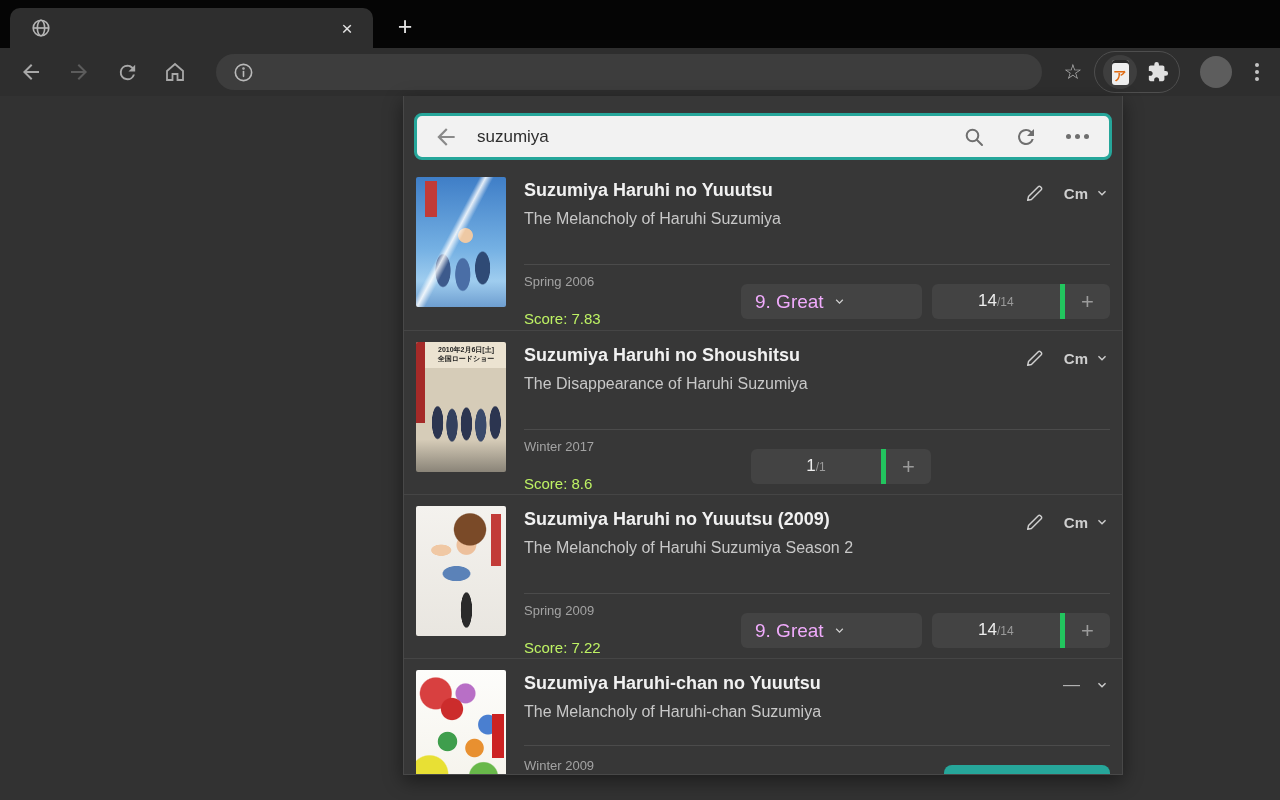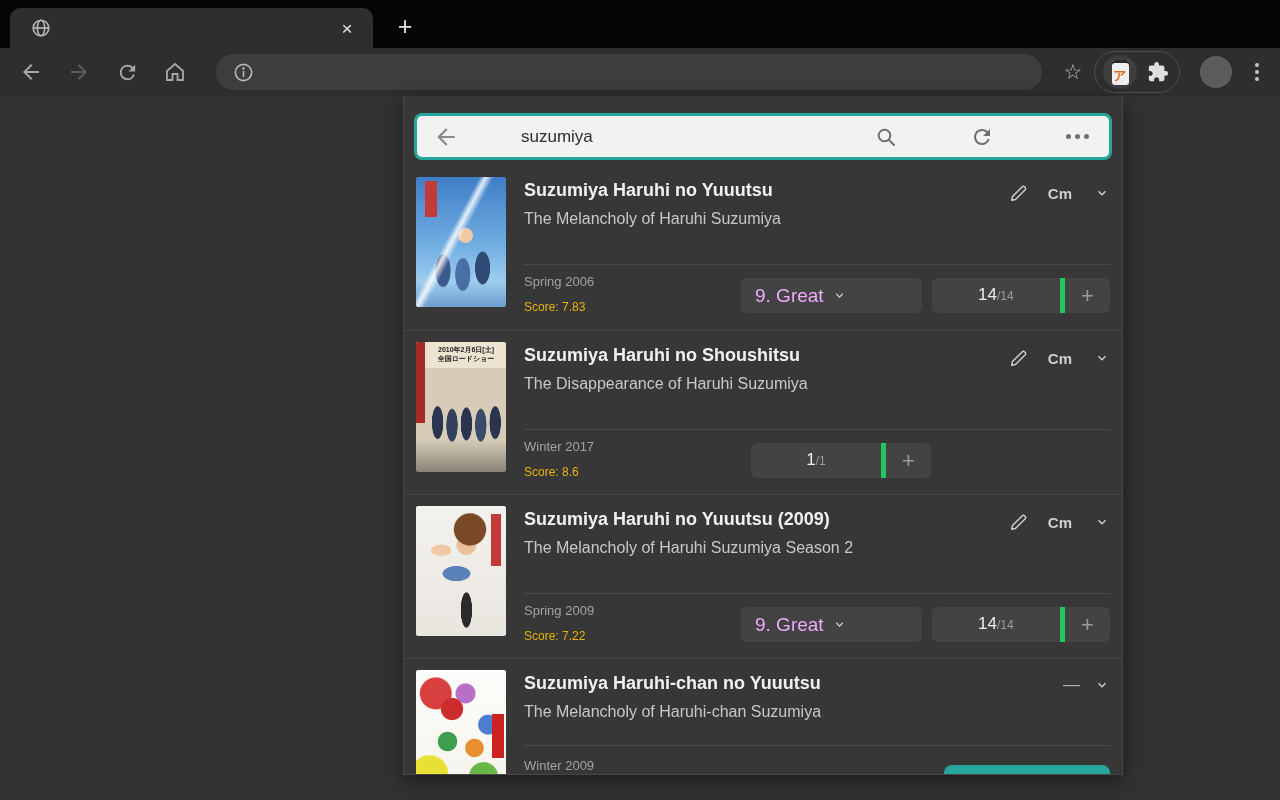--- a/index.html
+++ b/index.html
@@ -39,21 +39,21 @@
   .kebab i { width:4px; height:4px; border-radius:50%; background:#c4c4c4; }
 
   
   .content { height:704px; background:#323232; position:relative; }
   .popup { position:absolute; left:403px; top:0; width:720px; height:679px;
            background:#373737; border:1px solid #484848; border-top:none;
            box-shadow:0 6px 18px rgba(0,0,0,.45); overflow:hidden; }
 
   .searchwrap { margin:17px 10px 0; height:47px; background:#f2f2f2;
                 border:3px solid #26a69a; border-radius:8px;
-                display:flex; align-items:center;gap:44px; }
+                display:flex; align-items:center; }
   .sw-back { margin-left:16px; width:26px; height:26px; display:flex; }
   .searchinput { flex:1; margin-left:18px; border:none; outline:none; background:transparent;
                  font-family:"Liberation Sans", sans-serif; font-size:17px; color:#2e2e2e; }
   .sw-ic { width:24px; height:24px; margin-right:28px; display:flex; align-items:center; justify-content:center; }
   .sw-dots { display:flex; gap:4px; margin-right:20px; }
   .sw-dots i { width:5px; height:5px; border-radius:50%; background:#6f6f6f; }
 
   .rows { margin-top:6px; }
   .row { display:flex; padding:11px 12px 0; height:164px; }
   .row + .row { border-top:1px solid #454545; }
@@ -97,32 +97,32 @@
       linear-gradient(180deg,#fdfdfb,#f4f2ea); }
   .poster-4::after { content:""; position:absolute; right:2px; top:34%; width:12px; height:44px; background:#cc2222; }
 
   .rowbody { flex:1; margin-left:18px; min-width:0; }
   .rowhead { display:flex; align-items:flex-start; }
   .titles { flex:1; min-width:0; }
   .title { font-size:18px; font-weight:bold; color:#f1f1f1; line-height:22px; margin-top:2px; }
   .subtitle { font-size:16px; color:#c8c8c8; line-height:20px; margin-top:8px; }
   .headctl { display:flex; align-items:center; margin-top:5px; flex:none; }
   .pencil { width:22px; height:22px; margin-right:18px; display:flex; }
-  .statuslbl { font-size:15px; font-weight:bold; color:#cfcfcf; margin-right:22px; }
+  .statuslbl { font-size:15px; font-weight:bold; color:#cfcfcf; margin-right:6px; }
   .dashlbl { font-size:17px; color:#b5b5b5; margin-right:14px; }
   .chev { width:16px; height:16px; display:flex; }
 
   .hdr-divider { border-bottom:1px solid #4b4b4b; margin-top:35px; }
   .row-4 .hdr-divider { margin-top:23px; }
 
   .rowfoot { display:flex; align-items:center; margin-top:9px; }
   .row-4 .rowfoot { align-items:flex-start; }
   .seasonblk { width:217px; flex:none; }
   .season { font-size:13px; color:#a3a3a3; line-height:16px; }
-  .score { font-size:12px; color:#eab308; line-height:20px; margin-top:7px; }
+  .score { font-size:15px; color:#bef264; line-height:20px; margin-top:19px; }
 
   .ratesel { width:182px; height:35px; background:#434343; border-radius:6px;
              display:flex; align-items:center; padding:0 12px 0 14px; }
   .ratesel span { flex:1; font-size:19px; color:#f0abfc; }
   .counter { width:180px; height:35px; background:#434343; border-radius:6px; margin-left:10px;
              display:flex; align-items:stretch; }
   .cnt-num { flex:1; display:flex; align-items:baseline; justify-content:center; padding-top:7px;
              border-right:5px solid #22c55e; }
   .ep-w { font-size:17px; color:#ededed; }
   .ep-t { font-size:12px; color:#9b9b9b; }

